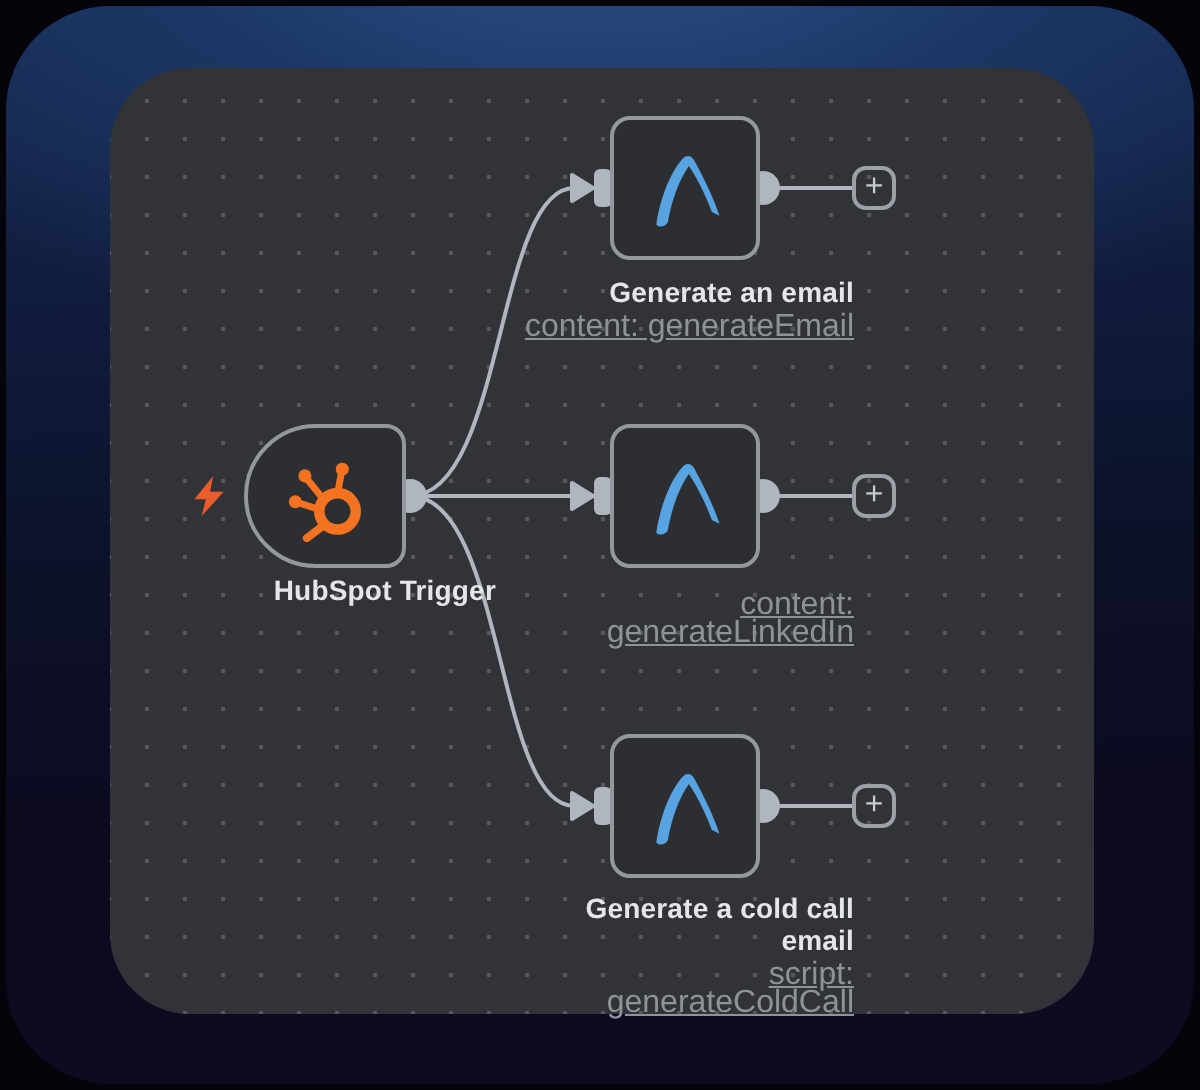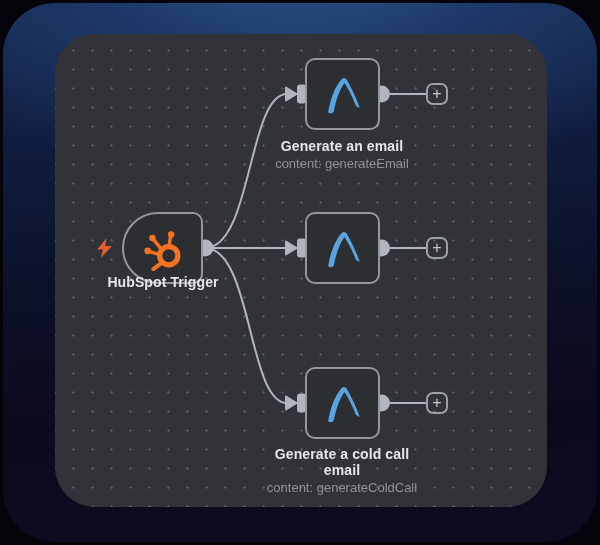--- a/index.html
+++ b/index.html
@@ -27,29 +27,29 @@
   .node{
     position:absolute;box-sizing:border-box;
     background:#2c2e31;border:2px solid #94989e;border-radius:10px;
     display:flex;align-items:center;justify-content:center;
   }
   .node.trigger{left:67px;top:178px;width:81px;height:72px;border-radius:36px 10px 10px 36px;}
   .node.action{left:250px;width:75px;height:72px;}
   .node.a0{top:24px;} .node.a1{top:178px;} .node.a2{top:333px;}
   .bolt{position:absolute;left:42px;top:204px;width:15px;height:20px;}
   .labelblock{
-    position:absolute;width:170px;left:202px;text-align:center;
+    position:absolute;width:170px;left:202px;text-align:right;
   }
-  .labelblock.trigger-lb{left:23px;top:240px;width:170px;}
+  .labelblock.trigger-lb{left:23px;top:253px;width:170px;}
   .lb0{top:104px;} .lb1{top:259px;} .lb2{top:412px;}
   .nlabel{
     font-size:14px;line-height:16px;font-weight:700;color:#e4e6e9;letter-spacing:0.1px;
   }
   .nmeta{
-    margin-top:3px;font-size:13px;line-height:14px;color:#8f9298;
+    margin-top:3px;font-size:16px;line-height:14px;color:#8f9298;text-decoration:underline;
   }
   .plusbtn{
     position:absolute;left:371px;width:22px;height:22px;box-sizing:border-box;
     border:2px solid #9ca1a8;border-radius:7px;background:transparent;
     color:#c6cad0;font-size:16px;line-height:17px;text-align:center;
     font-weight:400;cursor:pointer;user-select:none;
   }
   .p0{top:49px;} .p1{top:203px;} .p2{top:358px;}
 </style>
 </head>
@@ -113,27 +113,28 @@
     <div class="nmeta">content: generateEmail</div>
   </div>
   <div class="plusbtn p0">+</div>
 
   <div class="node action a1">
     <svg width="46" height="46" viewBox="0 0 48 48">
       <path d="M8.5 43 C10.5 30 15.5 16 22.5 8.5 C24.5 6.5 27 7.2 28.3 9.6 C33.5 19 38.5 29.5 41.5 38.5 L37.5 36.5 C34 27 29.5 18.5 25.5 12.5 C20.5 19.5 16.5 30.5 14.5 42 C13 44.5 10 44.8 8.5 43 Z" fill="#58a3e1"></path>
     </svg>
   </div>
   <div class="labelblock lb1">
+    <div class="nmeta">content: generateLinkedIn</div>
   </div>
   <div class="plusbtn p1">+</div>
 
   <div class="node action a2">
     <svg width="46" height="46" viewBox="0 0 48 48">
       <path d="M8.5 43 C10.5 30 15.5 16 22.5 8.5 C24.5 6.5 27 7.2 28.3 9.6 C33.5 19 38.5 29.5 41.5 38.5 L37.5 36.5 C34 27 29.5 18.5 25.5 12.5 C20.5 19.5 16.5 30.5 14.5 42 C13 44.5 10 44.8 8.5 43 Z" fill="#58a3e1"></path>
     </svg>
   </div>
   <div class="labelblock lb2">
     <div class="nlabel">Generate a cold call email</div>
-    <div class="nmeta">content: generateColdCall</div>
+    <div class="nmeta">script: generateColdCall</div>
   </div>
   <div class="plusbtn p2">+</div>
 
 </div>
 
 </body></html>

